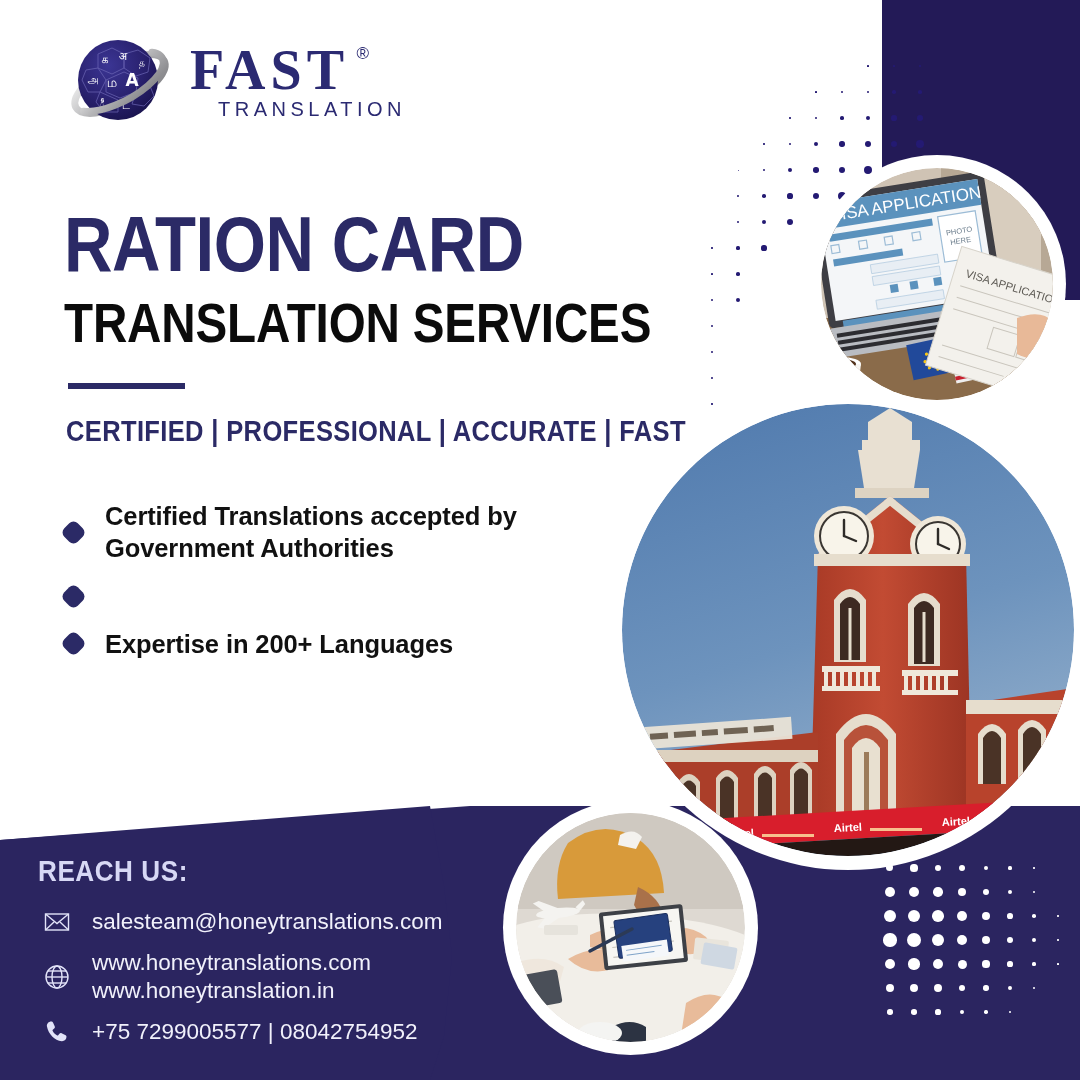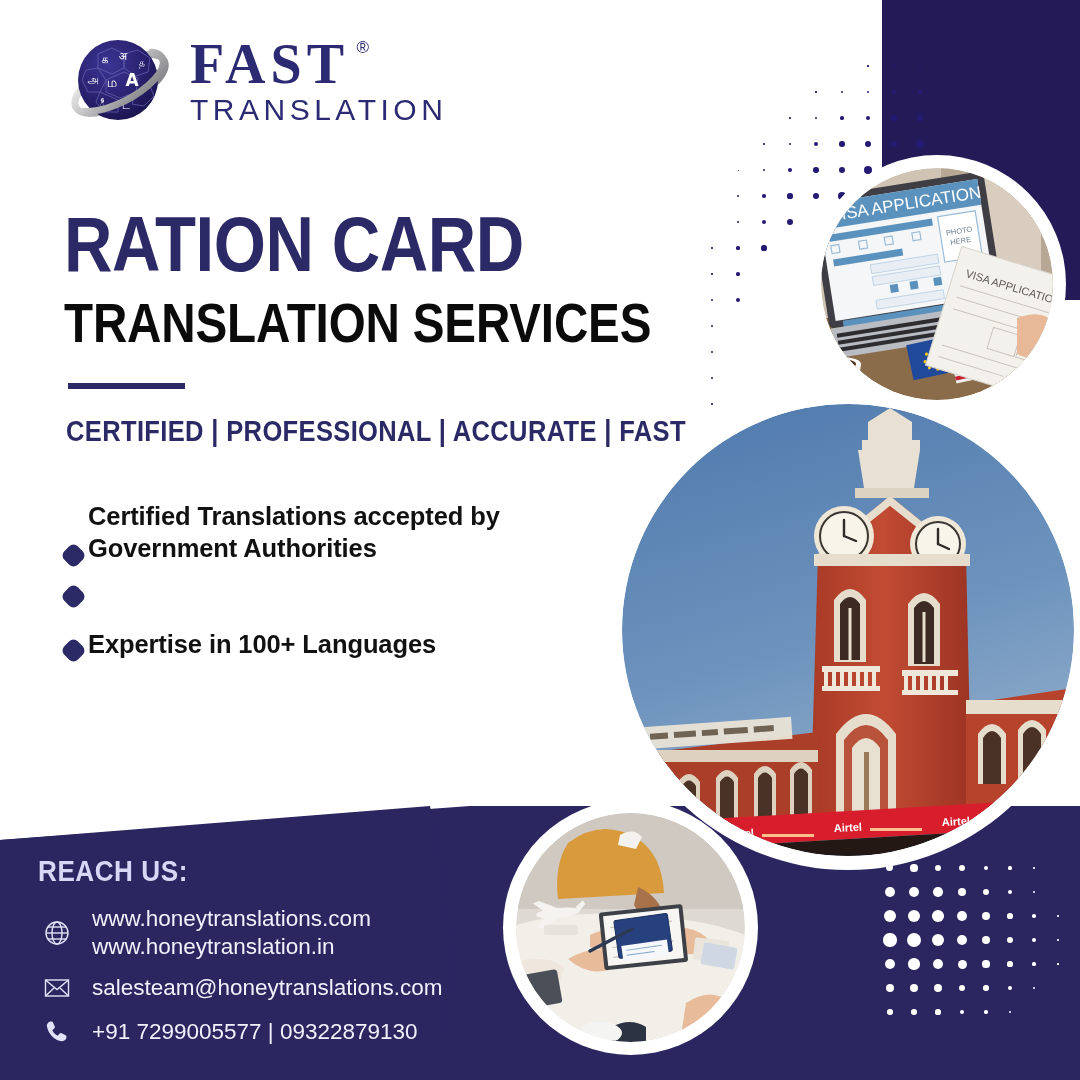--- a/index.html
+++ b/index.html
@@ -44,23 +44,24 @@
     font-size: 56px; font-weight: 700; color: #2b2a72;
     letter-spacing: 5px; line-height: 0.95;
     position: relative; display: inline-block;
   }
   .logo-reg {
     position: absolute; right: -20px; top: 2px;
     font-size: 17px; font-weight: 400; letter-spacing: 0;
     font-family: "Liberation Sans", sans-serif;
   }
   .logo-translation {
-    font-size: 30px; font-weight: 400; color: #2b2a72;
+    font-size: 20px; font-weight: 400; color: #2b2a72;
     letter-spacing: 4.5px; line-height: 1.25;
     font-family: "Liberation Sans", sans-serif;
+    margin-left: 28px;
   }
   .logo-services {
     font-size: 17px; font-weight: 400; color: #555555;
     letter-spacing: 11px; line-height: 1.45; padding-left: 3px;
     font-family: "Liberation Sans", sans-serif;
   }
 
   
   .headline-1 {
     position: absolute; left: 64px; top: 205px;
@@ -90,21 +91,21 @@
     transform: scaleX(0.88); transform-origin: left top;
     z-index: 6; white-space: nowrap;
   }
 
   
   .bullets {
     position: absolute; left: 64px; top: 500px;
     width: 530px; z-index: 6;
   }
   .bullet-row {
-    display: flex; align-items: flex-end; gap: 5px;
+    display: flex; align-items: center; gap: 22px;
     margin-bottom: 22px;
   }
   .bullet-marker {
     flex: 0 0 auto;
     width: 19px; height: 19px;
     background: #2b2a66;
     border-radius: 6px;
     transform: rotate(45deg);
   }
   .bullet-text {
@@ -295,21 +296,21 @@
   <div class="bullets">
     <div class="bullet-row">
       <span class="bullet-marker"></span>
       <span class="bullet-text">Certified Translations accepted by<br>Government Authorities</span>
     </div>
     <div class="bullet-row">
       <span class="bullet-marker"></span>
     </div>
     <div class="bullet-row">
       <span class="bullet-marker"></span>
-      <span class="bullet-text">Expertise in 100+ Languages</span>
+      <span class="bullet-text">Expertise in 200+ Languages</span>
     </div>
   </div>
 
   <div class="footer-band-full"></div>
 
   <div class="halftone" id="halftone-white">
       <span style="width: 7px; height: 7px; left: 6.47593px; top: 4.47593px; background: rgb(255, 255, 255);"></span>
       <span style="width: 7.2px; height: 7.2px; left: 30.3872px; top: 4.38723px; background: rgb(255, 255, 255);"></span>
       <span style="width: 6.8px; height: 6.8px; left: 54.5912px; top: 4.5912px; background: rgb(255, 255, 255);"></span>
       <span style="width: 5.9px; height: 5.9px; left: 79.0486px; top: 5.04861px; background: rgb(255, 255, 255);"></span>
@@ -692,49 +693,49 @@
     </div>
   </div>
 
   <div class="reach-us">REACH US:</div>
 
   <div class="contact-list">
 
     <div class="contact-row">
       <span class="contact-icon">
         <svg viewBox="0 0 28 28" width="28" height="28" fill="none" stroke="currentColor" stroke-width="1.4">
+          <rect x="2.5" y="6" width="23" height="16"></rect>
+          <polyline points="2.5,6 14,15.5 25.5,6"></polyline>
+          <line x1="2.5" y1="22" x2="11" y2="14"></line>
+          <line x1="25.5" y1="22" x2="17" y2="14"></line>
+        </svg>
+      </span>
+      <span class="contact-text">salesteam@honeytranslations.com</span>
+    </div>
+
+    <div class="contact-row">
+      <span class="contact-icon">
+        <svg viewBox="0 0 28 28" width="28" height="28" fill="none" stroke="currentColor" stroke-width="1.4">
           <circle cx="14" cy="14" r="11"></circle>
           <ellipse cx="14" cy="14" rx="5" ry="11"></ellipse>
           <line x1="3" y1="14" x2="25" y2="14"></line>
           <line x1="5" y1="8" x2="23" y2="8"></line>
           <line x1="5" y1="20" x2="23" y2="20"></line>
         </svg>
       </span>
       <span class="contact-text">
         <span class="line">www.honeytranslations.com</span>
         <span class="line">www.honeytranslation.in</span>
       </span>
     </div>
 
     <div class="contact-row">
       <span class="contact-icon">
-        <svg viewBox="0 0 28 28" width="28" height="28" fill="none" stroke="currentColor" stroke-width="1.4">
-          <rect x="2.5" y="6" width="23" height="16"></rect>
-          <polyline points="2.5,6 14,15.5 25.5,6"></polyline>
-          <line x1="2.5" y1="22" x2="11" y2="14"></line>
-          <line x1="25.5" y1="22" x2="17" y2="14"></line>
-        </svg>
-      </span>
-      <span class="contact-text">salesteam@honeytranslations.com</span>
-    </div>
-
-    <div class="contact-row">
-      <span class="contact-icon">
         <svg viewBox="0 0 28 28" width="28" height="28" fill="currentColor">
           <path d="M8.2 3.4c1 0 1.5.5 1.9 1.4l1.6 3.5c.4.9.2 1.6-.5 2.2l-1.4 1.2c-.3.3-.4.6-.2 1 .9 1.9 2.6 3.7 4.6 4.8.4.2.8.1 1-.2l1.2-1.5c.6-.7 1.3-.9 2.2-.5l3.5 1.6c.9.4 1.4 1 1.4 1.9 0 2.6-2.2 4.6-4.8 4.4C11.6 22.5 5.5 16.4 3.9 8.3 3.6 5.6 5.6 3.4 8.2 3.4z"></path>
         </svg>
       </span>
-      <span class="contact-text">+91 7299005577  |  09322879130</span>
+      <span class="contact-text">+75 7299005577  |  08042754952</span>
     </div>
 
   </div>
 
 </div>
 
 </body></html>

